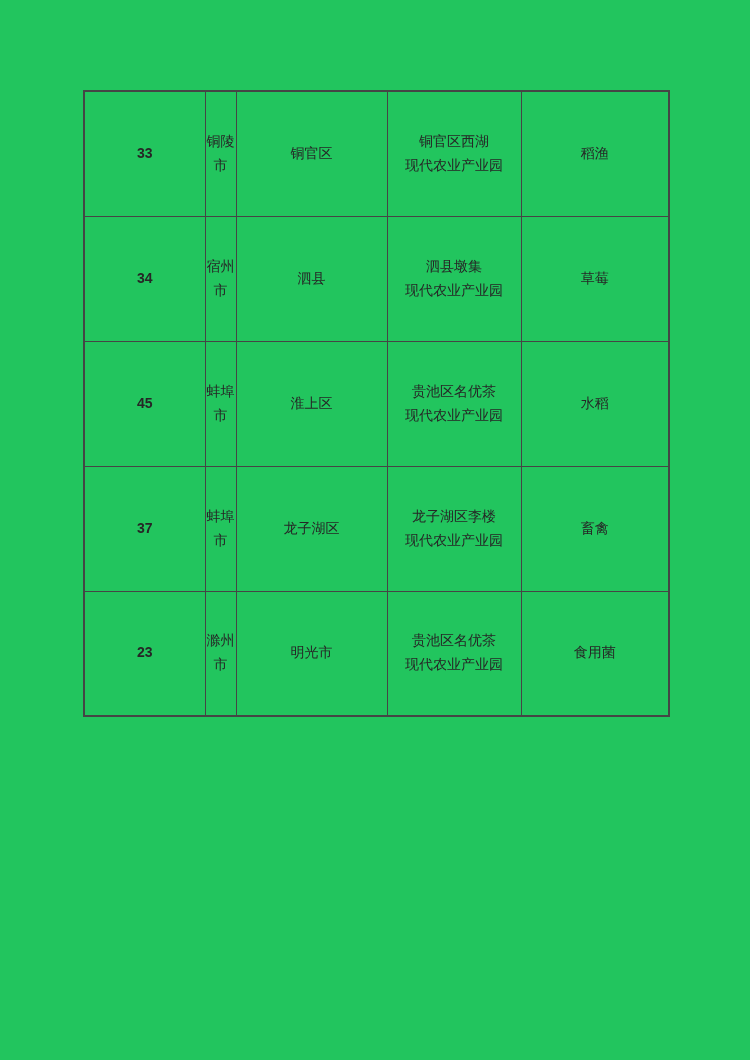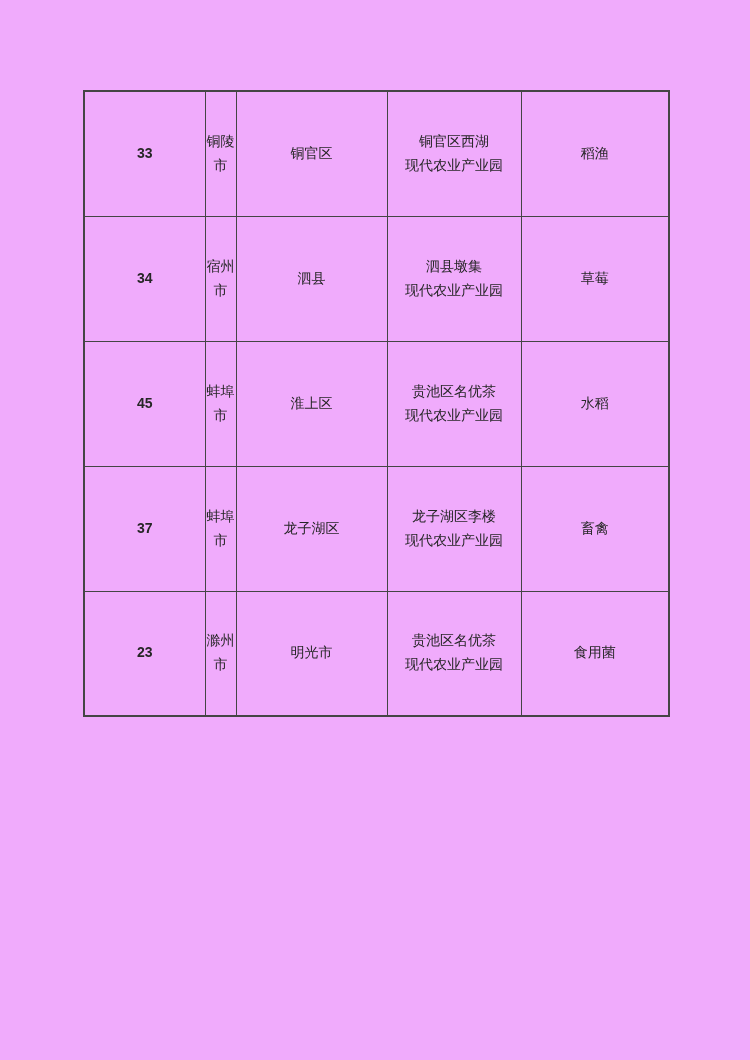--- a/index.html
+++ b/index.html
@@ -6,21 +6,21 @@
   html, body {
     width: 750px;
     height: 1060px;
     background: #ffffff;
     font-family: "Liberation Serif", "DejaVu Serif", serif;
   }
   .page {
     position: relative;
     width: 750px;
     height: 1060px;
-    background: #f0abfc;
+    background: #22c55e;
     overflow: hidden;
   }
   table.parks-table {
     position: absolute;
     left: 83px;
     top: 90px;
     width: 585px;
     border-collapse: collapse;
     table-layout: fixed;
     border: 2px solid #454545;

